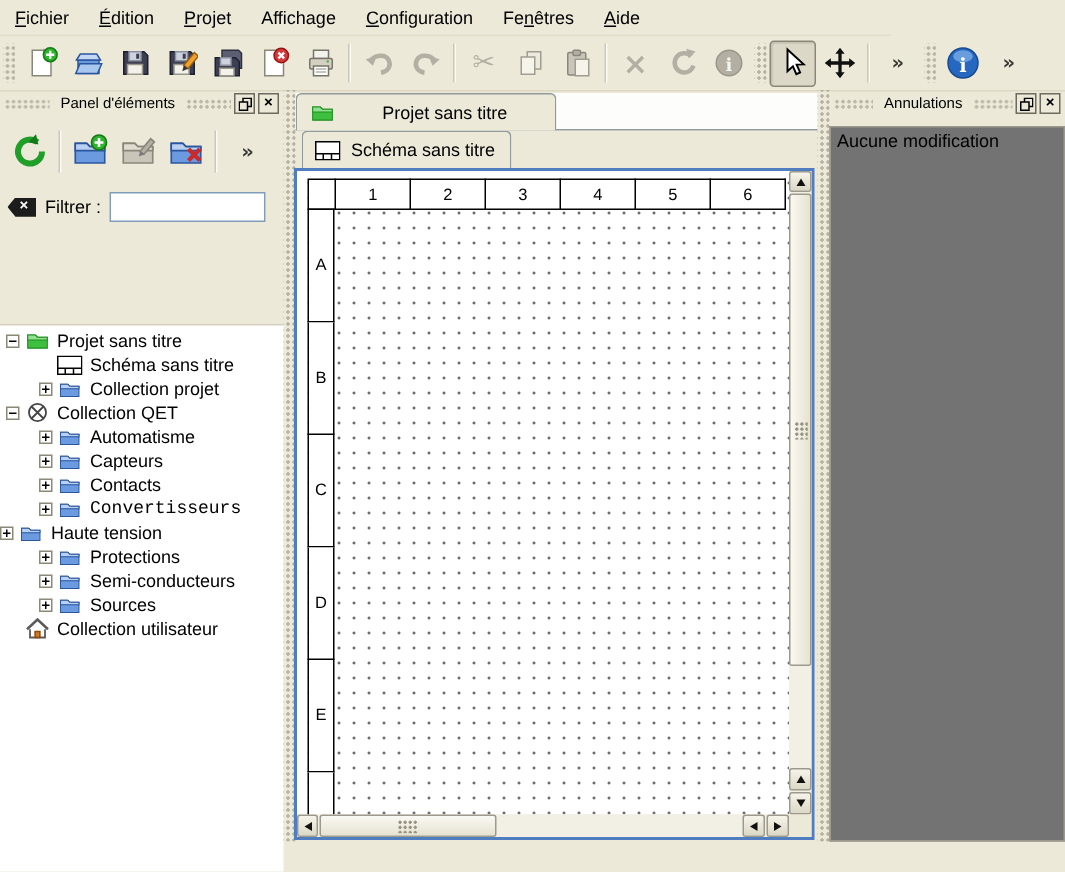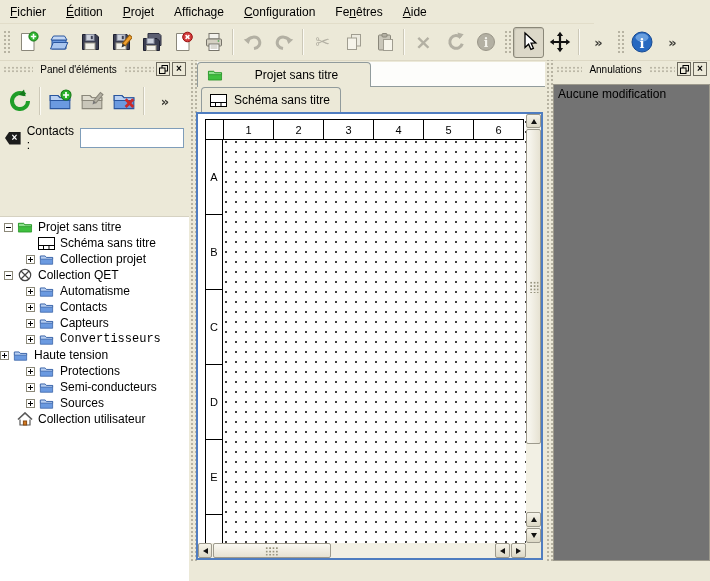--- a/index.html
+++ b/index.html
@@ -384,21 +384,21 @@
       <div class="ptb-btn" id="panel-overflow">
         <span class="icon-wrap">
           <span class="glyph chevron">»</span>
         </span>
       </div>
     </div>
   <div id="filter-row">
     <span id="clear-filter">
         <span>×</span>
       </span>
-    <span>Contacts :</span>
+    <span>Filtrer :</span>
     <input id="filter-input" value="" style="">
   </div>
   <div id="tree">
       <div class="tree-row" style="padding-left: 4px;">
         <span class="expander"></span>
         <span class="tree-icon">
           <svg width="16" height="16" viewBox="0 0 22 22">
             <path d="M2 6h7l2 2h9v10H2z" fill="#3fbf3f" stroke="#1f8f1f"></path>
             <path d="M2 6h7l2 2h9v2.5H2z" fill="#8fe08f" stroke="#1f8f1f"></path>
           </svg>
@@ -446,31 +446,31 @@
         <span class="tree-label">Automatisme</span>
       </div>
       <div class="tree-row" style="padding-left: 26px;">
         <span class="expander plus"></span>
         <span class="tree-icon">
           <svg width="15" height="15" viewBox="0 0 22 22">
             <path d="M2 6h7l2 2h9v10H2z" fill="#6b9ae0" stroke="#2a569e"></path>
             <path d="M2 6h7l2 2h9v2.5H2z" fill="#b9d0f2" stroke="#2a569e"></path>
           </svg>
         </span>
+        <span class="tree-label">Capteurs</span>
+      </div>
+      <div class="tree-row" style="padding-left: 26px;">
+        <span class="expander plus"></span>
+        <span class="tree-icon">
+          <svg width="15" height="15" viewBox="0 0 22 22">
+            <path d="M2 6h7l2 2h9v10H2z" fill="#6b9ae0" stroke="#2a569e"></path>
+            <path d="M2 6h7l2 2h9v2.5H2z" fill="#b9d0f2" stroke="#2a569e"></path>
+          </svg>
+        </span>
         <span class="tree-label">Contacts</span>
-      </div>
-      <div class="tree-row" style="padding-left: 26px;">
-        <span class="expander plus"></span>
-        <span class="tree-icon">
-          <svg width="15" height="15" viewBox="0 0 22 22">
-            <path d="M2 6h7l2 2h9v10H2z" fill="#6b9ae0" stroke="#2a569e"></path>
-            <path d="M2 6h7l2 2h9v2.5H2z" fill="#b9d0f2" stroke="#2a569e"></path>
-          </svg>
-        </span>
-        <span class="tree-label">Capteurs</span>
       </div>
       <div class="tree-row" style="padding-left: 26px; font-family: Liberation Mono, monospace;">
         <span class="expander plus"></span>
         <span class="tree-icon">
           <svg width="15" height="15" viewBox="0 0 22 22">
             <path d="M2 6h7l2 2h9v10H2z" fill="#6b9ae0" stroke="#2a569e"></path>
             <path d="M2 6h7l2 2h9v2.5H2z" fill="#b9d0f2" stroke="#2a569e"></path>
           </svg>
         </span>
         <span class="tree-label">Convertisseurs</span>

